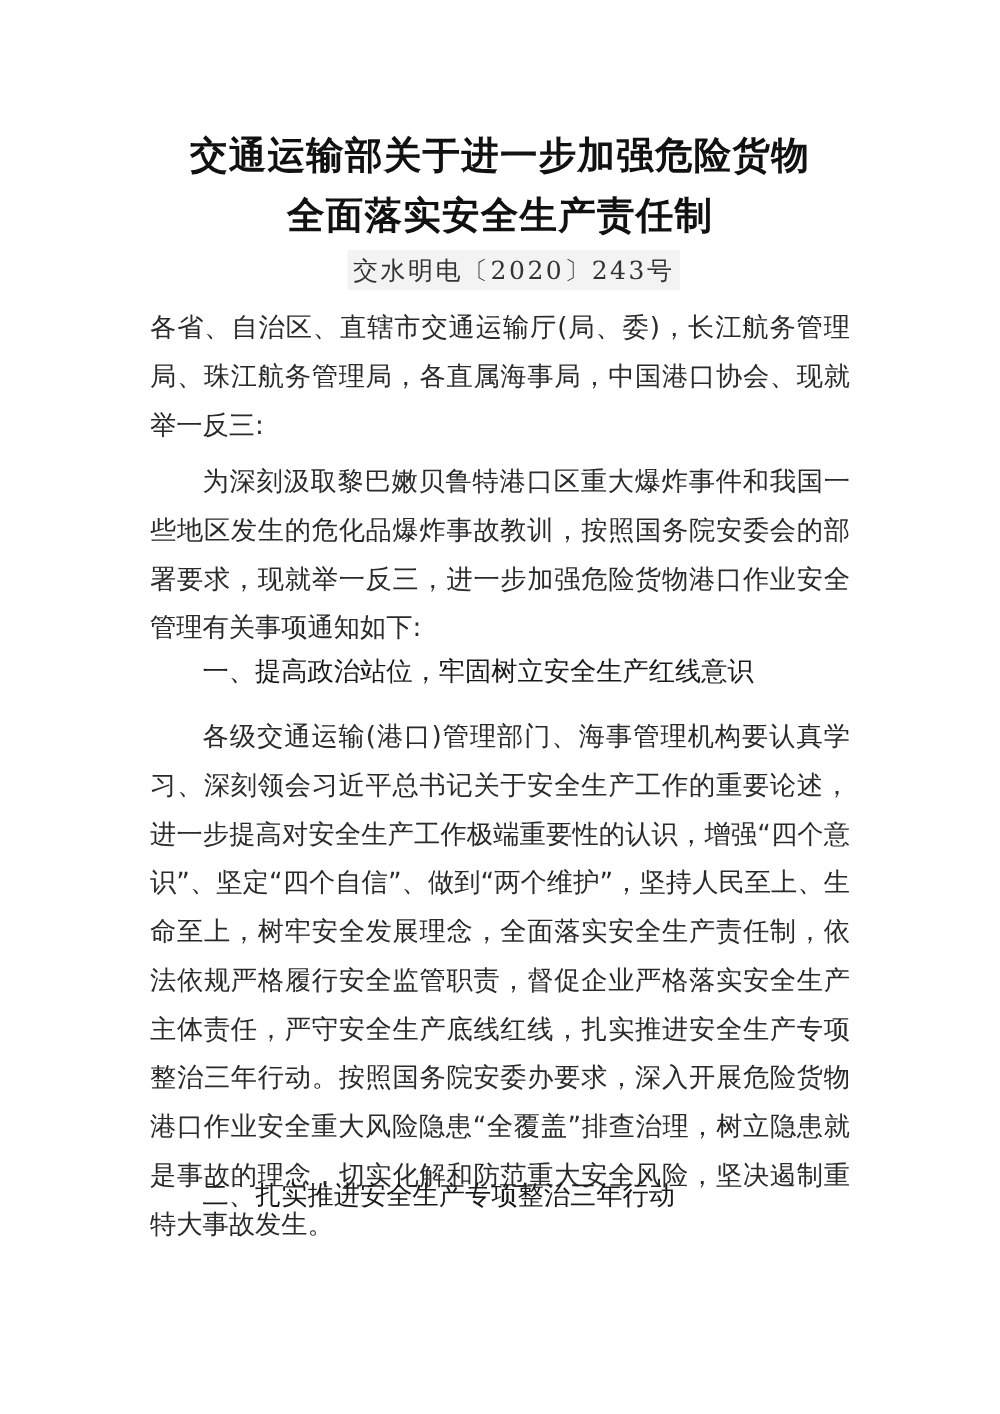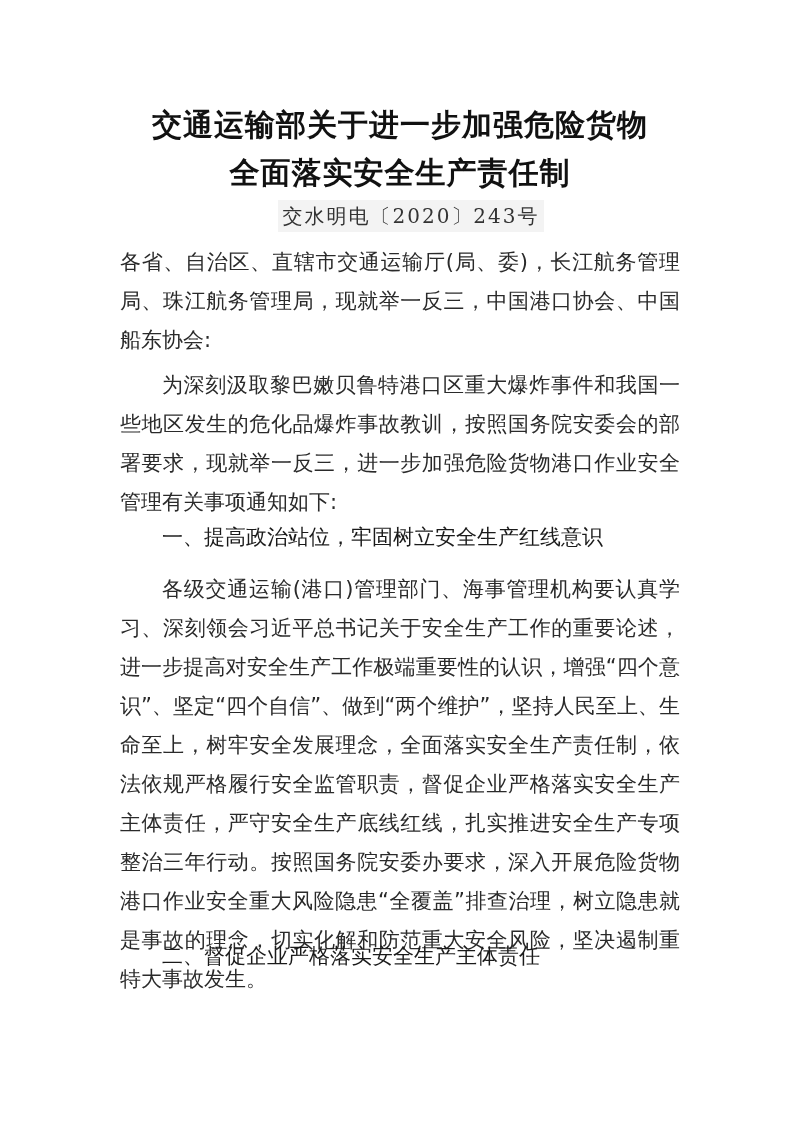--- a/index.html
+++ b/index.html
@@ -74,32 +74,32 @@
 <div class="page">
 
   <div class="title l1">交通运输部关于进一步加强危险货物</div>
   <div class="title l2">全面落实安全生产责任制</div>
 
   <div class="docno-wrap">
     <span class="docno">交水明电〔2020〕243号</span>
   </div>
 
   <div class="body p-addr">
-    <p>各省、自治区、直辖市交通运输厅(局、委)，长江航务管理局、珠江航务管理局，现就举一反三，中国港口协会、中国船东协会:</p>
+    <p>各省、自治区、直辖市交通运输厅(局、委)，长江航务管理局、珠江航务管理局，各直属海事局，中国港口协会、现就举一反三:</p>
   </div>
 
   <div class="body p-intro">
     <p>为深刻汲取黎巴嫩贝鲁特港口区重大爆炸事件和我国一些地区发生的危化品爆炸事故教训，按照国务院安委会的部署要求，现就举一反三，进一步加强危险货物港口作业安全管理有关事项通知如下:</p>
   </div>
 
   <div class="body h-one">
     <p>一、提高政治站位，牢固树立安全生产红线意识</p>
   </div>
 
   <div class="body p-one">
     <p>各级交通运输(港口)管理部门、海事管理机构要认真学习、深刻领会习近平总书记关于安全生产工作的重要论述，进一步提高对安全生产工作极端重要性的认识，增强“四个意识”、坚定“四个自信”、做到“两个维护”，坚持人民至上、生命至上，树牢安全发展理念，全面落实安全生产责任制，依法依规严格履行安全监管职责，督促企业严格落实安全生产主体责任，严守安全生产底线红线，扎实推进安全生产专项整治三年行动。按照国务院安委办要求，深入开展危险货物港口作业安全重大风险隐患“全覆盖”排查治理，树立隐患就是事故的理念，切实化解和防范重大安全风险，坚决遏制重特大事故发生。</p>
   </div>
 
   <div class="body h-two">
-    <p>二、督促企业严格落实安全生产主体责任</p>
+    <p>二、扎实推进安全生产专项整治三年行动</p>
   </div>
 
 </div>
 
 </body></html>

